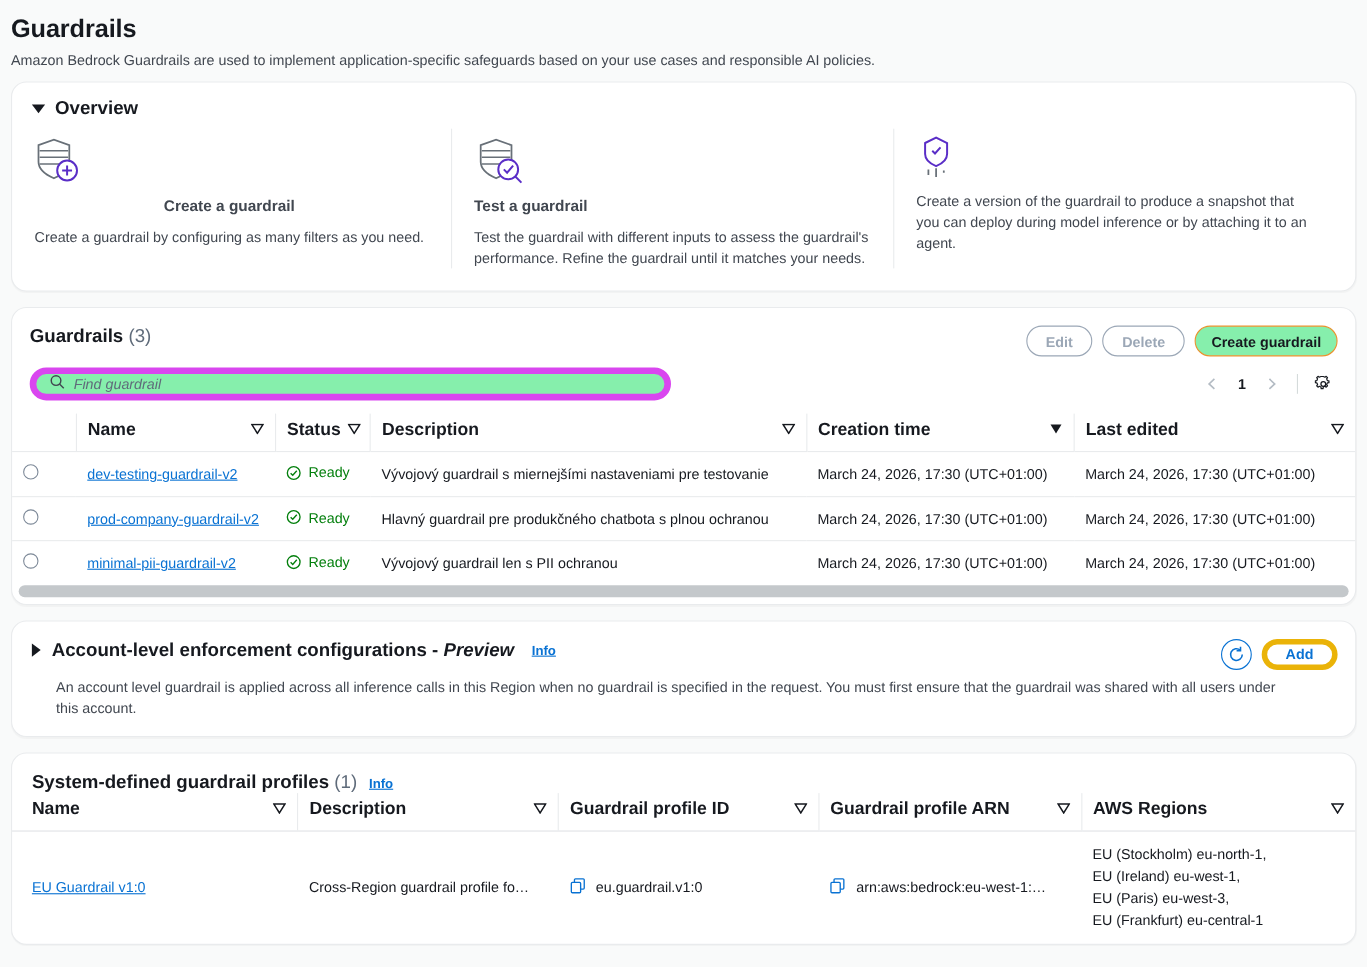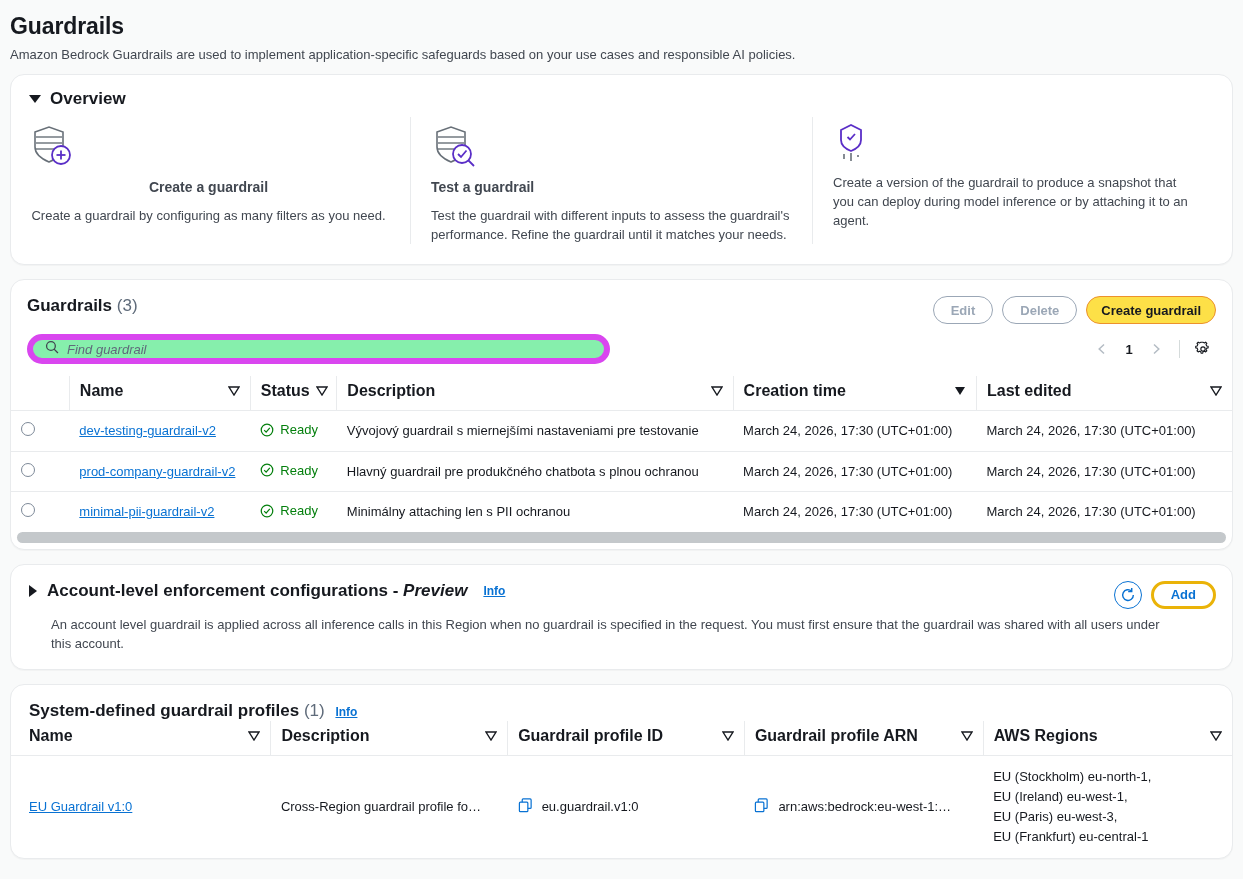--- a/index.html
+++ b/index.html
@@ -67,22 +67,22 @@
   .tbl-title .count { font-weight: normal; color: #5f6b7a; }
   .btn-row { display: flex; align-items: center; gap: 9px; }
   .btn {
     height: 28px; padding: 0 17px;
     border-radius: 16px;
     font-size: 13px; font-weight: bold;
     display: inline-flex; align-items: center; justify-content: center;
     cursor: pointer; white-space: nowrap;
   }
   .btn-disabled { background: #fff; border: 1px solid #9ba7b6; color: #9ba7b6; }
-  .btn-primary { background: #fde047; border: 1px solid #ec912d; color: #16191f; padding: 0 14px; }
-  .btn-normal { background: #fff; border: 3px solid #eab308; color: #0972d3; }
+  .btn-primary { background: #86efac; border: 1px solid #ec912d; color: #16191f; padding: 0 14px; }
+  .btn-normal { background: #fff; border: 5px solid #eab308; color: #0972d3; }
 
   .search-row {
     display: flex; align-items: center; justify-content: space-between;
     padding: 10px 16px 12px 16px;
   }
   .search-box {
     position: relative; width: 583px; height: 30px;
     border: 6px solid #d946ef; border-radius: 16px; background: #86efac;
     display: flex; align-items: center; padding: 0 12px;
   }
@@ -351,21 +351,21 @@
           <td><span class="link">minimal-pii-guardrail-v2</span></td>
           <td>
             <span class="status">
               <svg width="14" height="14" viewBox="0 0 16 16">
                   <circle cx="8" cy="8" r="6.6" fill="none" stroke="#037f0c" stroke-width="1.4"></circle>
                   <polyline points="4.8,8.2 7,10.4 11.2,5.6" fill="none" stroke="#037f0c" stroke-width="1.4"></polyline>
                 </svg>
               <span>Ready</span>
             </span>
           </td>
-          <td>Minimálny attaching len s PII ochranou</td>
+          <td>Vývojový guardrail len s PII ochranou</td>
           <td>March 24, 2026, 17:30 (UTC+01:00)</td>
           <td>March 24, 2026, 17:30 (UTC+01:00)</td>
         </tr>
       </tbody>
     </table>
     <div class="scrollbar-track"></div>
   </div>
 
   <div class="panel">
     <div class="acc-head">

